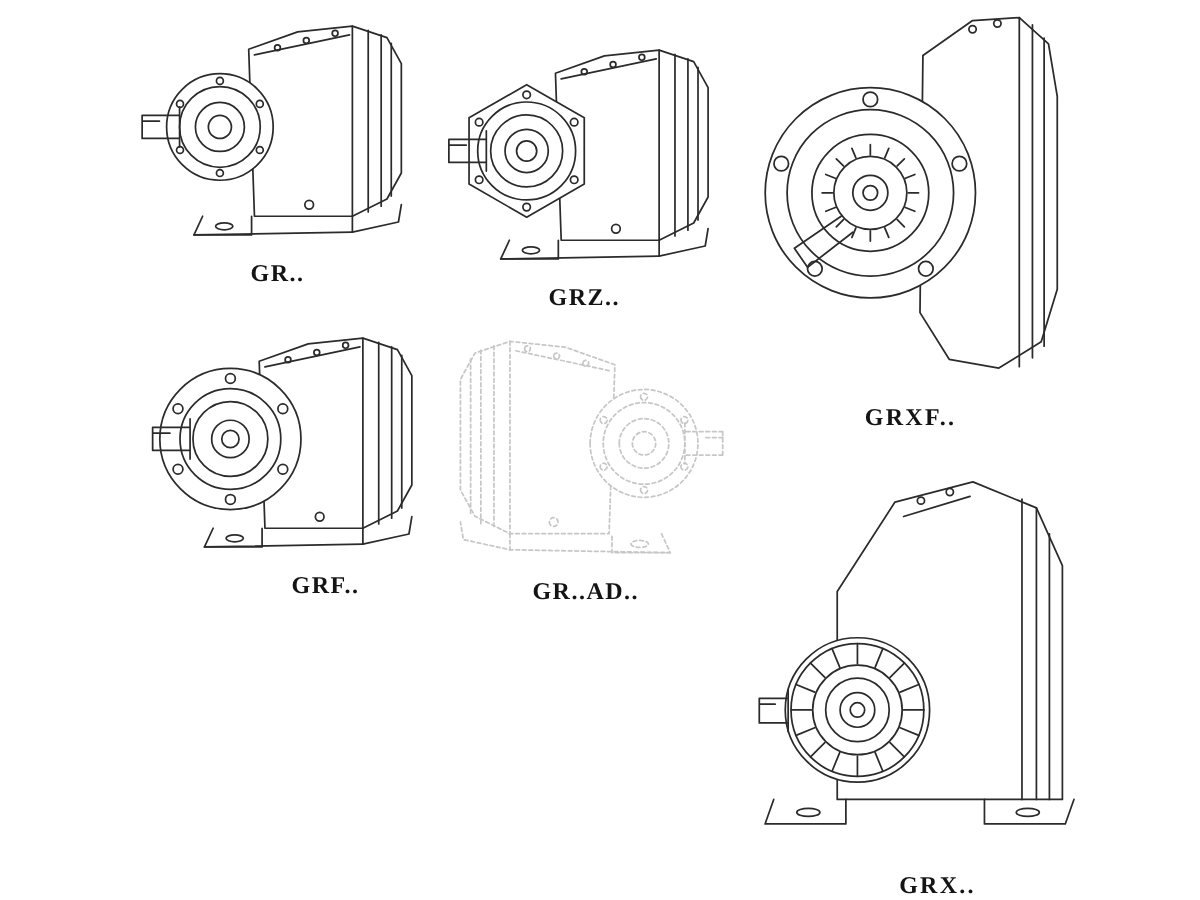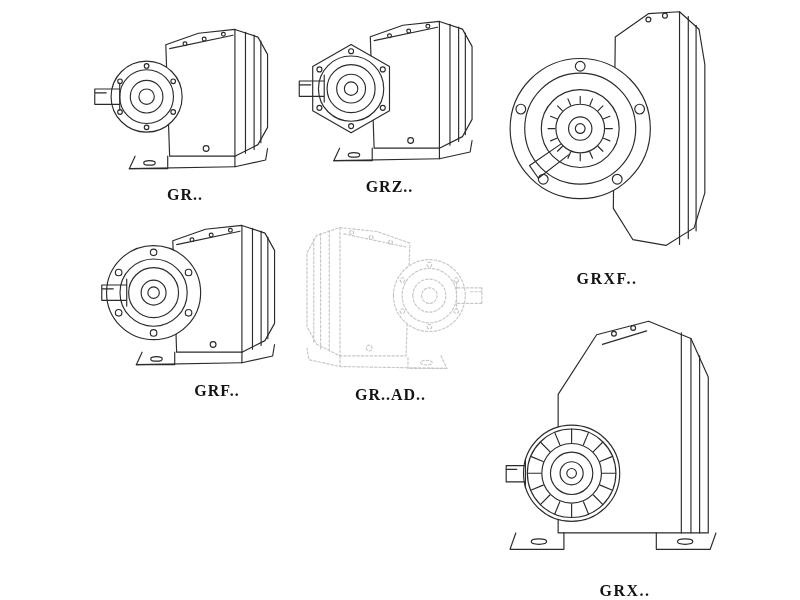--- a/index.html
+++ b/index.html
@@ -135,28 +135,28 @@
         <path d="M104 178 L118 178 M101.6 190.3 L114.5 195.6 M94.6 200.6 L104.5 210.5 M84.3 207.6 L89.6 220.5 M72 210 L72 224 M59.7 207.6 L54.4 220.5 M49.4 200.6 L39.5 210.5 M42.4 190.3 L29.5 195.6 M40 178 L26 178 M42.4 165.7 L29.5 160.4 M49.4 155.4 L39.5 145.5 M59.7 148.4 L54.4 135.5 M72 146 L72 132 M84.3 148.4 L89.6 135.5 M94.6 155.4 L104.5 145.5 M101.6 165.7 L114.5 160.4"></path>
         <circle cx="72" cy="178" r="31"></circle>
         <circle cx="72" cy="178" r="22"></circle>
         <circle cx="72" cy="178" r="12"></circle>
         <circle cx="72" cy="178" r="5"></circle>
         <path d="M4 170 L24 170 M4 187 L24 187 M4 170 L4 187 M24 164 L24 193 M4 174 L15 174"></path>
       </g>
     </defs>
   </svg>
 
-  <div class="cell" style="left:85px;top:16px;width:200px;justify-content:space-between;">
+  <div class="cell" style="left:85px;top:4px;width:200px;justify-content:space-between;">
     <svg class="drawing" viewBox="0 0 200 175" style="height:168px;">
       <use href="#g-gr"></use>
     </svg>
     <div class="label">GR..</div>
   </div>
 
-  <div class="cell" style="left:292px;top:8px;width:195px;">
+  <div class="cell" style="left:292px;top:20px;width:195px;">
     <svg class="drawing" viewBox="0 0 200 175" style="height:168px;">
       <use href="#g-grz"></use>
     </svg>
     <div class="label">GRZ..</div>
   </div>
 
   <div class="cell" style="left:498px;top:2px;width:218px;">
     <svg class="drawing" viewBox="0 0 215 265" style="height:258px;">
       <use href="#g-grxf"></use>
     </svg>

